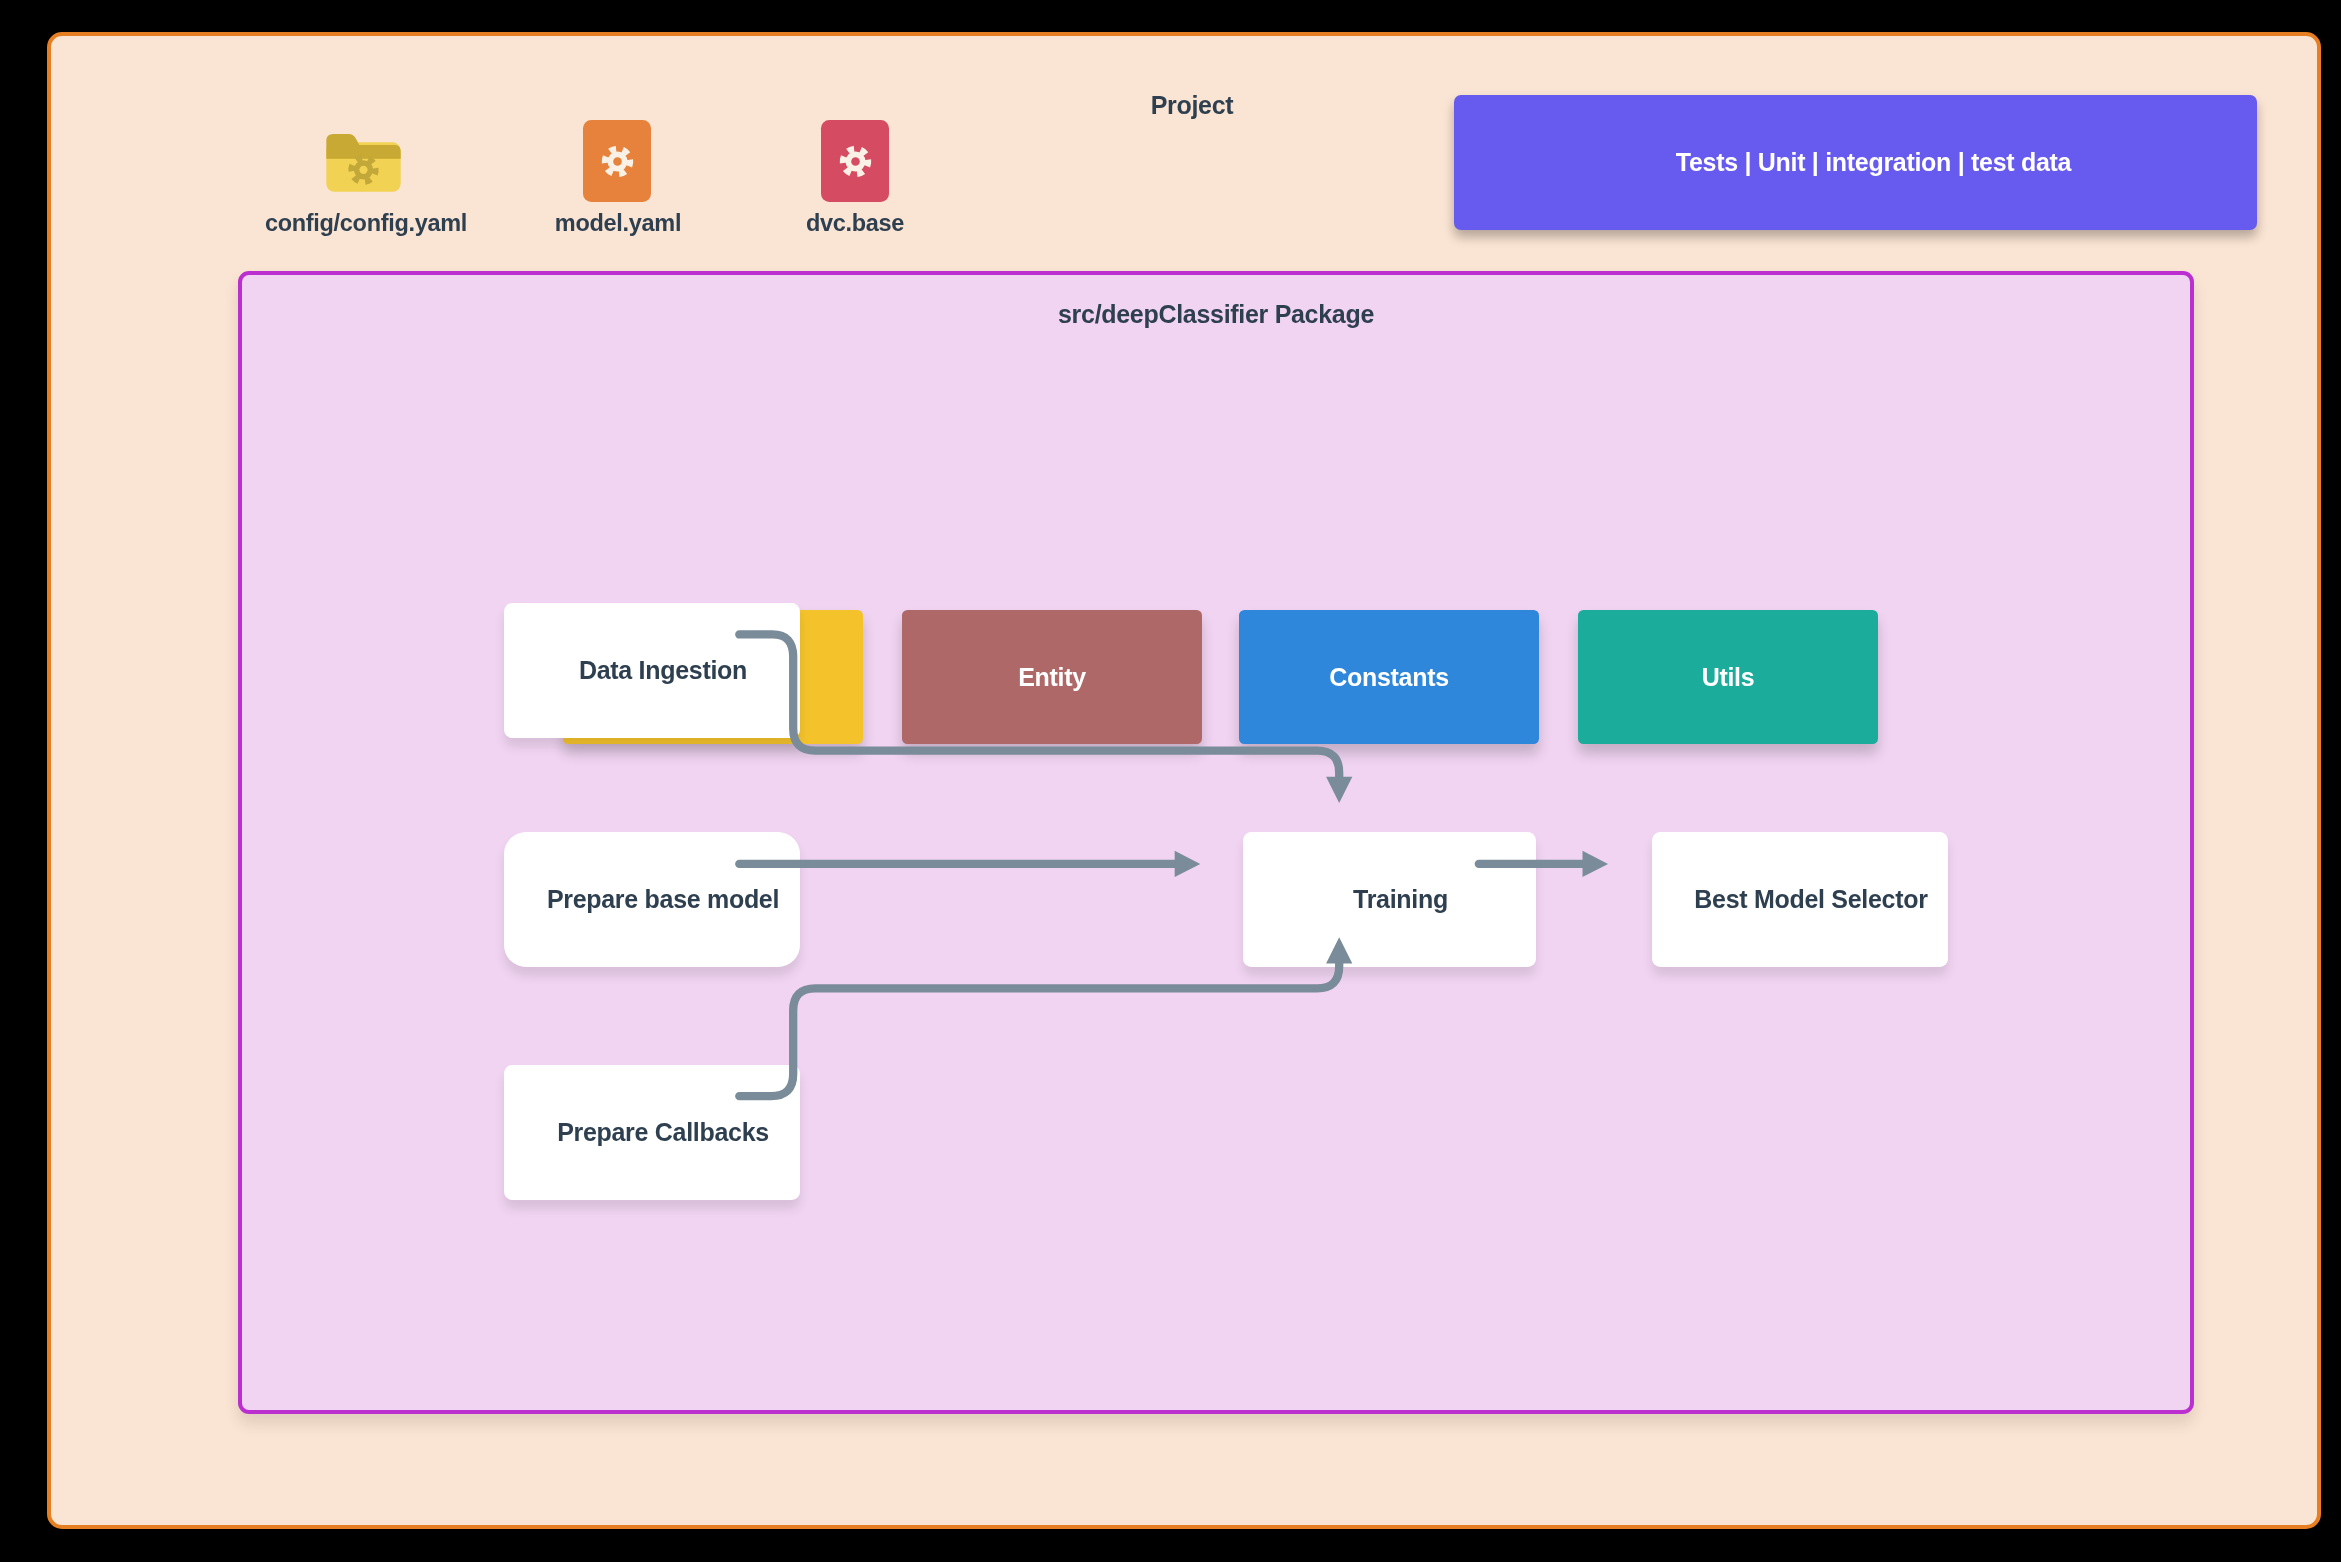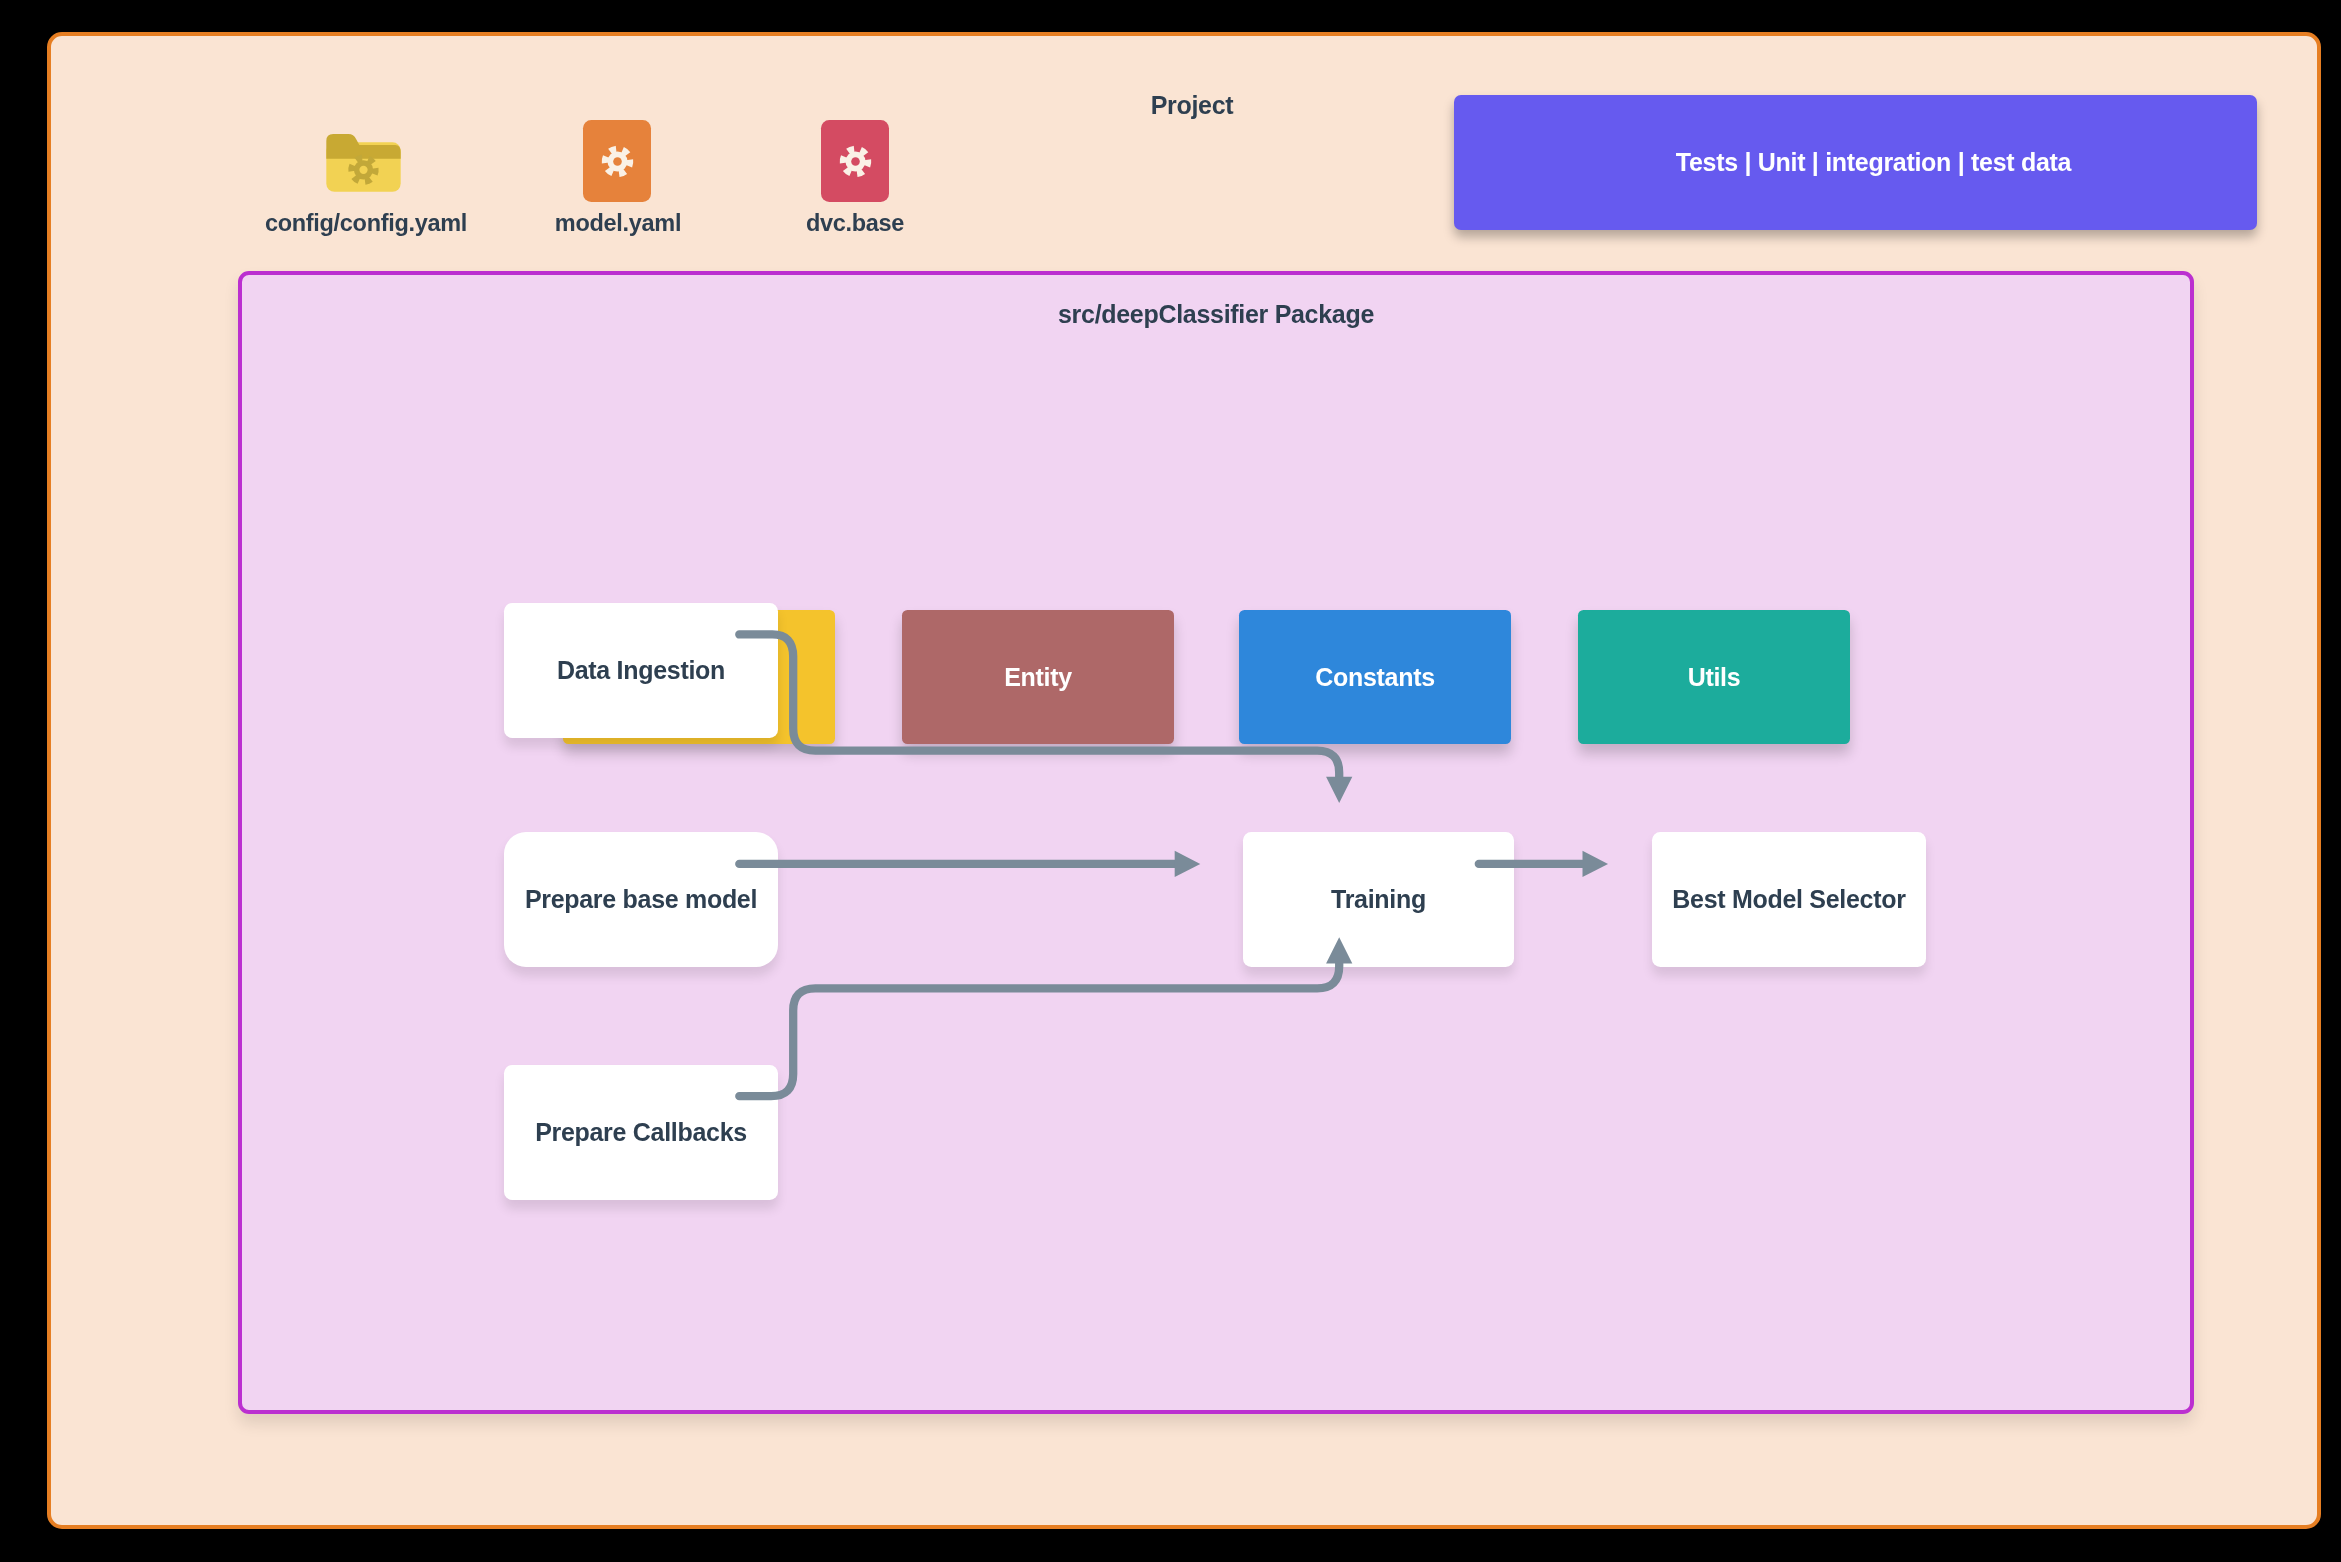--- a/index.html
+++ b/index.html
@@ -22,36 +22,36 @@
                 border-radius:7px;display:flex;align-items:center;justify-content:center;
                 box-shadow:0 7px 11px rgba(0,0,0,0.28);padding-left:36px;}
   #tests-banner span{color:#fff;font-size:25px;letter-spacing:-0.3px;}
 
   
   #package{position:absolute;left:187px;top:235px;width:1956px;height:1143px;background:#F1D4F2;
            border:4.1px solid #BB2FD0;border-radius:11px;box-sizing:border-box;
            box-shadow:0 9.7px 15px rgba(0,0,0,0.10);}
   #package-title{left:50%;top:25px;}
 
-  .module{position:absolute;top:335px;width:272px;height:134px;border-radius:5.5px;
+  .module{position:absolute;top:335px;width:300px;height:134px;border-radius:5.5px;
           display:flex;align-items:center;justify-content:center;font-size:25px;letter-spacing:-0.3px;
           box-shadow:0 9.7px 12.4px rgba(0,0,0,0.18);}
   #module-config{left:321px;background:#F4C32C;color:#2E3F50;}
   #module-entity{left:660px;background:#AE6868;color:#fff;}
   #module-constants{left:997px;background:#2E87DB;color:#fff;}
   #module-utils{left:1336px;background:#1CAC9C;color:#fff;}
 
   
   #pipeline{position:absolute;left:317px;top:514px;width:1712px;height:738px;background:#D8DCDE;
             border:3.5px solid #47565F;border-radius:7px;box-sizing:border-box;}
   #pipeline-title{left:50%;top:21px;}
 
   .node{position:absolute;width:274px;height:135px;background:#fff;border-radius:8.3px;
         display:flex;align-items:center;justify-content:center;font-size:25px;letter-spacing:-0.3px;
-        box-shadow:0 8.3px 11px rgba(0,0,0,0.10);}
+        box-shadow:0 8.3px 11px rgba(0,0,0,0.10);padding-left:22px;}
   #node-data-ingestion{left:453px;top:567px;}
   #node-prepare-base-model{left:453px;top:796px;border-radius:22px;}
   #node-prepare-callbacks{left:453px;top:1029px;}
   #node-training{left:1192px;top:796px;width:271px;}
   #node-best-model-selector{left:1601px;top:796px;}
 
   #arrows{position:absolute;left:0;top:0;width:2342px;height:1562px;pointer-events:none;}
   #arrows path{stroke:#7A8B99;stroke-width:12;fill:none;stroke-linecap:round;stroke-linejoin:round;}
   #arrows polygon{fill:#7A8B99;}
 </style>

